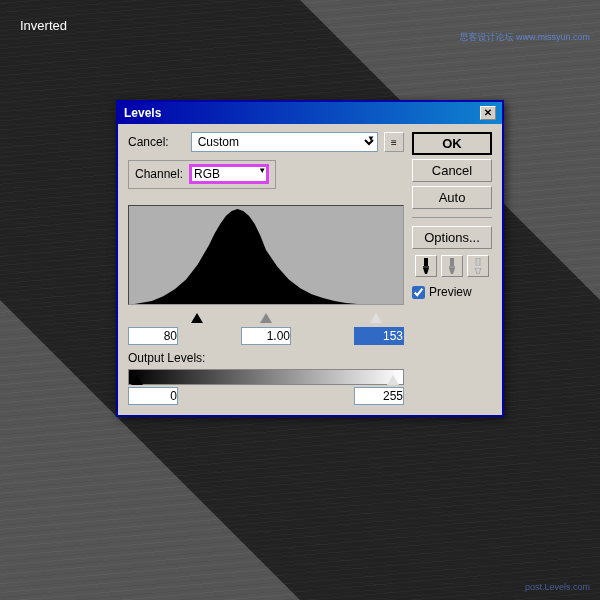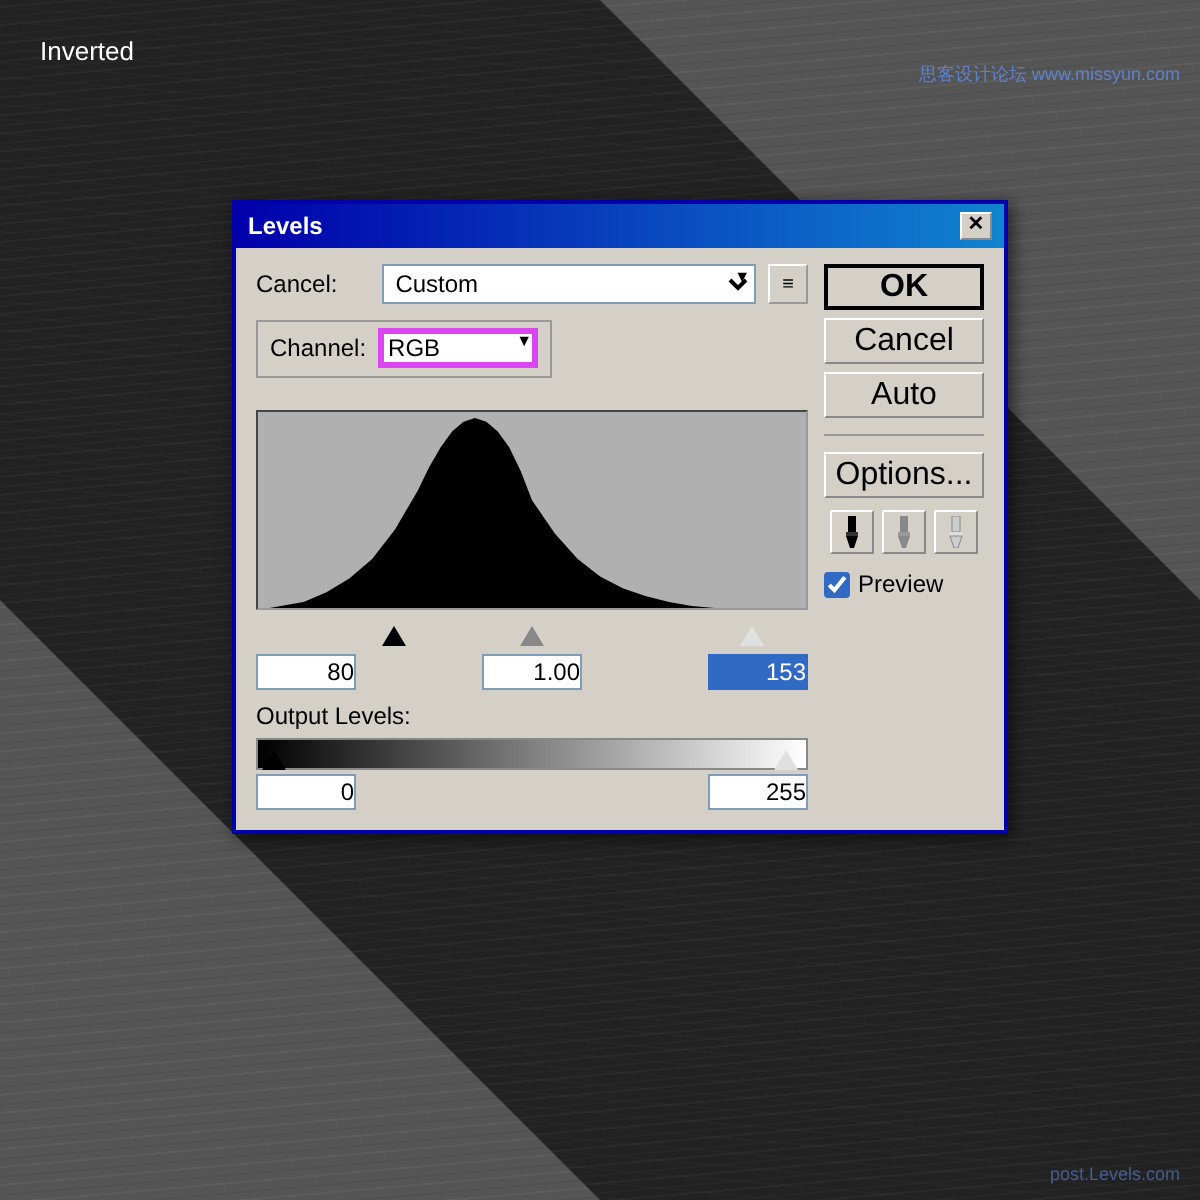--- a/index.html
+++ b/index.html
@@ -345,21 +345,21 @@
       justify-content: space-between;
     }
 
     
     .win-btn {
       height: 23px;
       background: #d4d0c8;
       border: 1px solid #fff;
       border-right-color: #888;
       border-bottom-color: #888;
-      font-size: 16px;
+      font-size: 13px;
       cursor: pointer;
       padding: 0 0;
       text-align: left;
       display: flex;
       align-items: center;
       justify-content: center;
       width: 100%;
     }
 
     .btn-ok {

